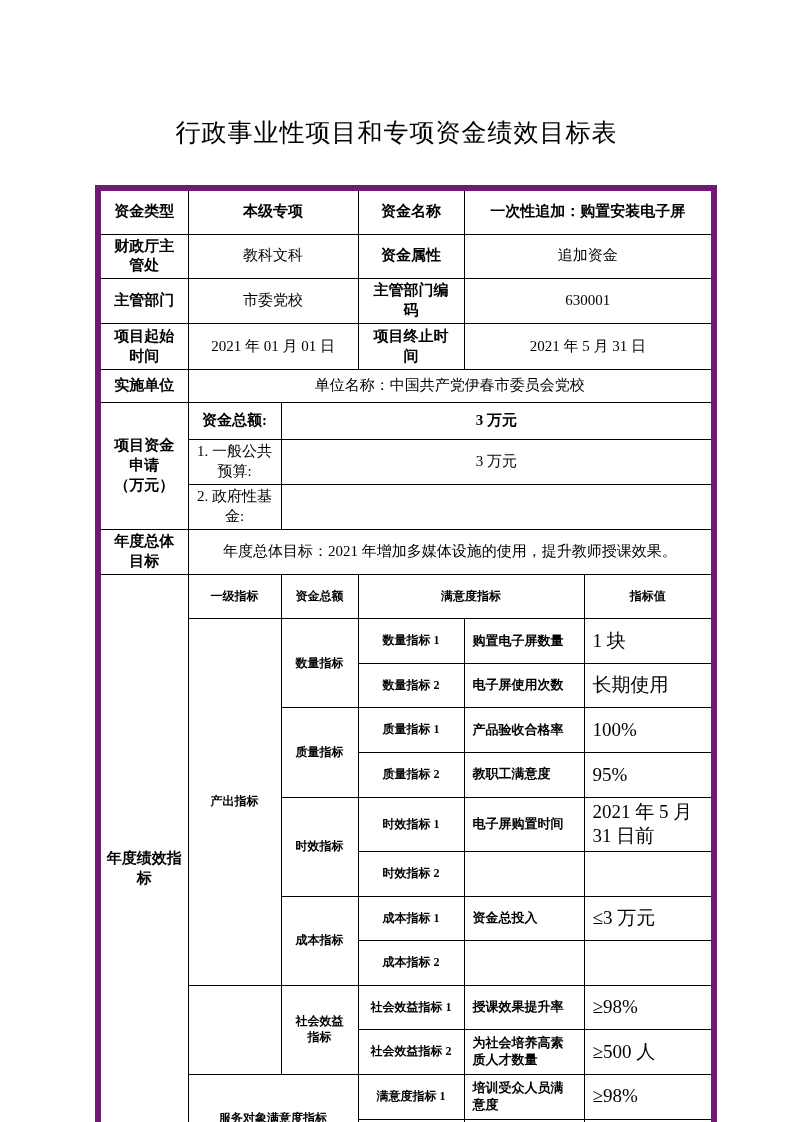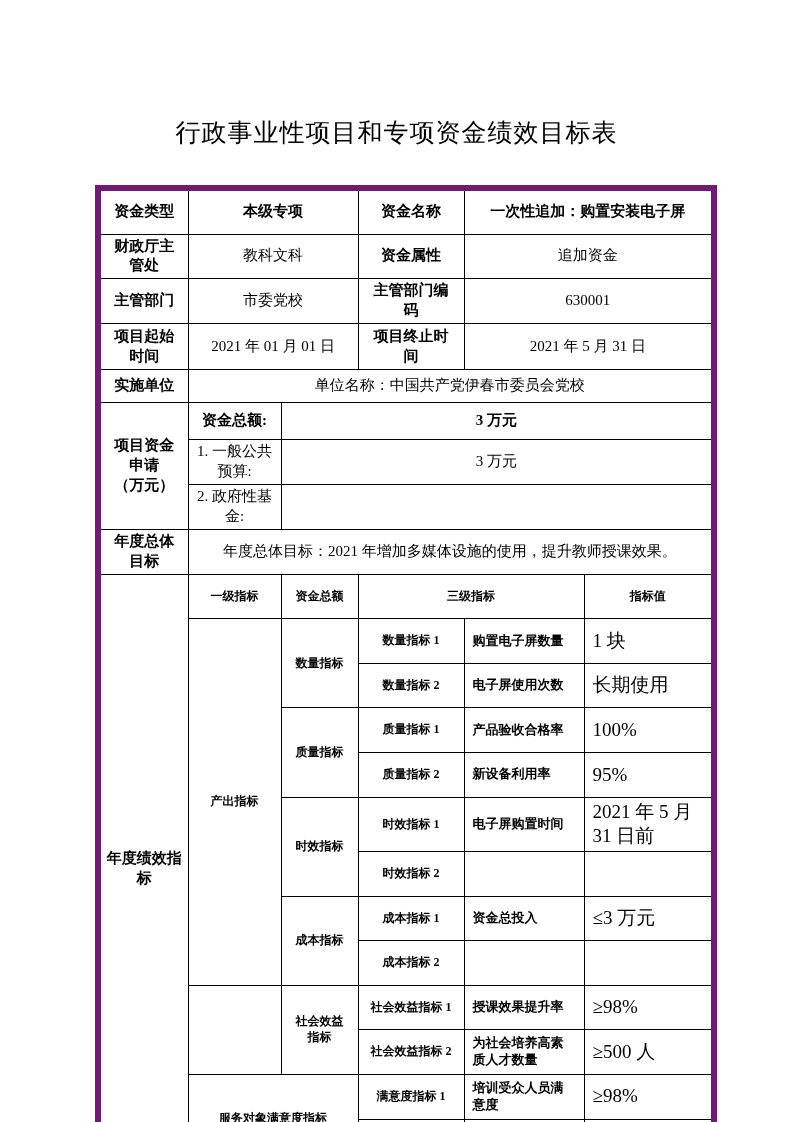--- a/index.html
+++ b/index.html
@@ -124,21 +124,21 @@
       <td class="lbl">年度总体
 目标</td>
       <td class="val" colspan="5">年度总体目标：2021 年增加多媒体设施的使用，提升教师授课效果。</td>
     </tr>
 
     <tr style="height:34px">
       <td class="lbl" rowspan="13">年度绩效指
 标</td>
       <td class="pcb">一级指标</td>
       <td class="pcb">资金总额</td>
-      <td class="pcb" colspan="2">三级指标</td>
+      <td class="pcb" colspan="2">满意度指标</td>
       <td class="pcb">指标值</td>
     </tr>
 
     <tr style="height:30px">
       <td class="pcb" rowspan="8">产出指标</td>
       <td class="pcb" rowspan="2">数量指标</td>
       <td class="pcb">数量指标 1</td>
       <td class="pb">购置电子屏数量</td>
       <td class="p">1 块</td>
     </tr>
@@ -148,21 +148,21 @@
       <td class="p">长期使用</td>
     </tr>
     <tr style="height:27px">
       <td class="pcb" rowspan="2">质量指标</td>
       <td class="pcb">质量指标 1</td>
       <td class="pb">产品验收合格率</td>
       <td class="p">100%</td>
     </tr>
     <tr style="height:27px">
       <td class="pcb">质量指标 2</td>
-      <td class="pb">新设备利用率</td>
+      <td class="pb">教职工满意度</td>
       <td class="p">95%</td>
     </tr>
     <tr style="height:28px">
       <td class="pcb" rowspan="2">时效指标</td>
       <td class="pcb">时效指标 1</td>
       <td class="pb">电子屏购置时间</td>
       <td class="p">2021 年 5 月 31 日前</td>
     </tr>
     <tr style="height:27px">
       <td class="pcb">时效指标 2</td>

